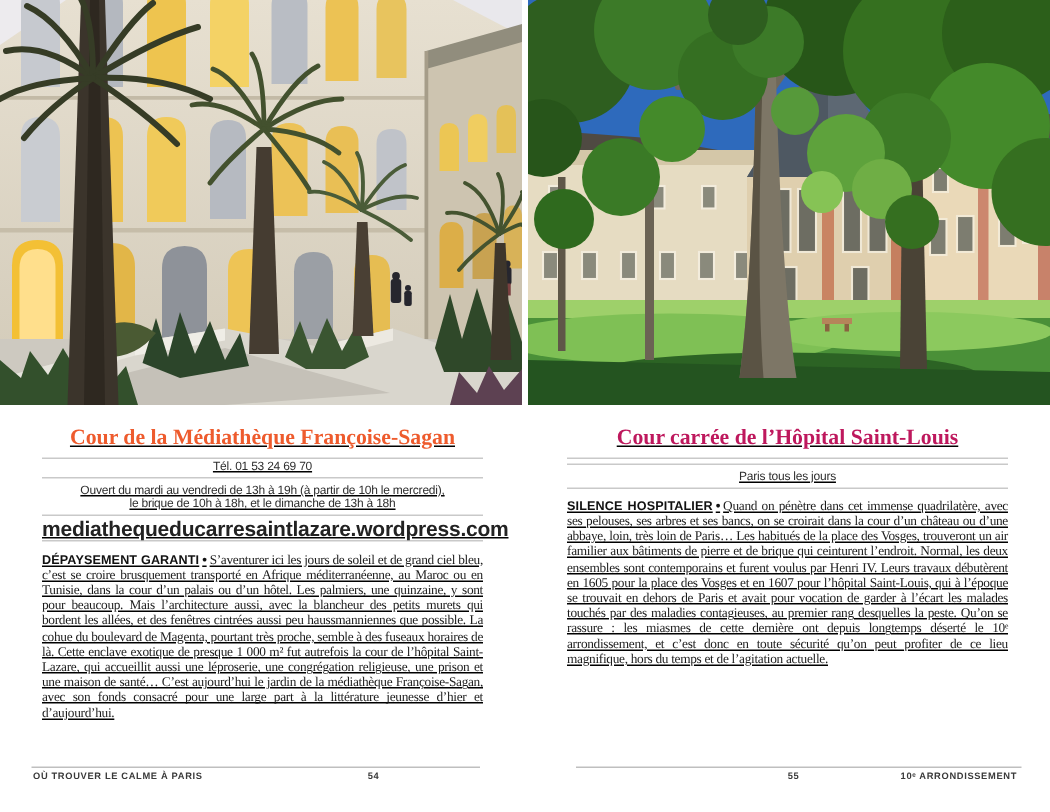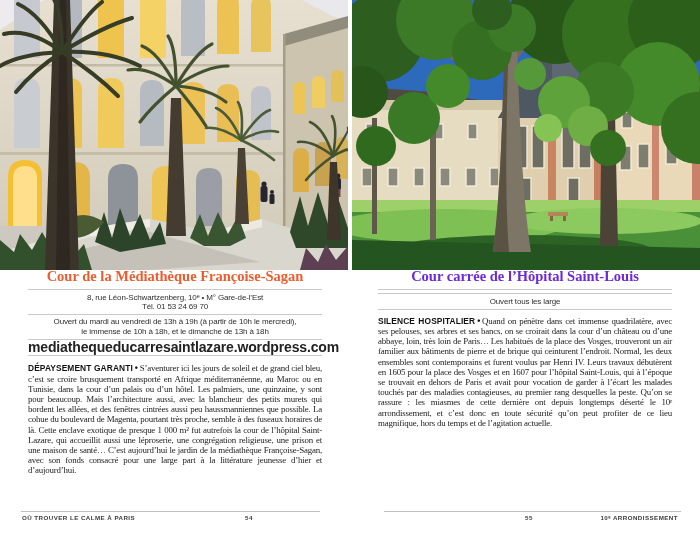--- a/index.html
+++ b/index.html
@@ -2,21 +2,21 @@
 <html><head>
 <meta charset="utf-8">
 <style>
   html,body{margin:0;padding:0;background:#ffffff;}
   #page{position:relative;width:700px;height:541px;background:#ffffff;overflow:hidden;
         font-family:"Liberation Sans",sans-serif;}
   svg{display:block;}
   .photo{position:absolute;top:0;width:348px;height:270px;overflow:hidden;}
   #photo-left{left:0;}
   #photo-right{left:352px;}
-  .col{position:absolute;top:268px;width:294px;}
+  .col{position:absolute;top:284px;width:294px;text-decoration:underline;}
   #col-left{left:28px;}
   #col-right{left:378px;}
   .title{font-family:"Liberation Serif",serif;font-weight:700;font-size:14.5px;line-height:17px;
          text-align:center;letter-spacing:0;}
   .rule{height:1px;background:#c9c9c9;margin-top:4px;}
   .rule.tight{margin-top:3px;}
   .info{font-size:8px;line-height:9.2px;letter-spacing:-0.15px;color:#2e2e2e;text-align:center;margin-top:2.5px;}
   .info.bold{font-weight:700;font-size:14px;line-height:10px;color:#222;}
   .body-text{margin-top:7px;font-family:"Liberation Serif",serif;font-size:8.9px;line-height:10.2px;
              letter-spacing:-0.2px;color:#1c1c1c;text-align:justify;}
@@ -268,38 +268,37 @@
           <circle cx="160" cy="28" r="24" fill="#3c7a28"></circle>
         <circle cx="178" cy="74" r="16" fill="#56993a"></circle>
           <circle cx="140" cy="10" r="20" fill="#2e5e1f"></circle>
       </g>
     </svg>
   </div>
 
   <div class="col" id="col-left">
     <div class="title" style="color: rgb(238, 91, 45);">Cour de la Médiathèque Françoise-Sagan</div>
     <div class="rule"></div>
-    <div class="info">8, rue Léon-Schwartzenberg, 10ᵉ • M° Gare-de-l’Est</div>
     <div class="info" style="margin-top:0;text-align:center;">Tél. 01 53 24 69 70</div>
     <div class="rule tight"></div>
     <div class="info">Ouvert du mardi au vendredi de 13h à 19h (à partir de 10h le mercredi),</div>
-    <div class="info" style="margin-top:0;">le immense de 10h à 18h, et le dimanche de 13h à 18h</div>
+    <div class="info" style="margin-top:0;">le brique de 10h à 18h, et le dimanche de 13h à 18h</div>
     <div class="rule tight"></div>
     <div class="info bold">mediathequeducarresaintlazare.wordpress.com</div>
     <div class="rule tight"></div>
     <p class="body-text" style="margin:7px 0 0 0;">
       <span class="lead">DÉPAYSEMENT GARANTI</span><span class="lead-sep">•</span><span>S’aventurer ici les jours de soleil et de grand ciel bleu, c’est se croire brusquement transporté en Afrique méditerranéenne, au Maroc ou en Tunisie, dans la cour d’un palais ou d’un hôtel. Les palmiers, une quinzaine, y sont pour beaucoup. Mais l’architecture aussi, avec la blancheur des petits murets qui bordent les allées, et des fenêtres cintrées aussi peu haussmanniennes que possible. La cohue du boulevard de Magenta, pourtant très proche, semble à des fuseaux horaires de là. Cette enclave exotique de presque 1 000 m² fut autrefois la cour de l’hôpital Saint-Lazare, qui accueillit aussi une léproserie, une congrégation religieuse, une prison et une maison de santé… C’est aujourd’hui le jardin de la médiathèque Françoise-Sagan, avec son fonds consacré pour une large part à la littérature jeunesse d’hier et d’aujourd’hui.</span>
     </p>
   </div>
 
   <div class="col" id="col-right">
-    <div class="title" style="color: #6d28d9;">Cour carrée de l’Hôpital Saint-Louis</div>
+    <div class="title" style="color: #be185d;">Cour carrée de l’Hôpital Saint-Louis</div>
     <div class="rule"></div>
     <div class="rule tight"></div>
-    <div class="info">Ouvert tous les large</div>
+    <div class="info">Paris tous les jours</div>
     <div class="rule tight"></div>
     <p class="body-text" style="margin:6px 0 0 0;">
       <span class="lead">SILENCE HOSPITALIER</span><span class="lead-sep">•</span><span>Quand on pénètre dans cet immense quadrilatère, avec ses pelouses, ses arbres et ses bancs, on se croirait dans la cour d’un château ou d’une abbaye, loin, très loin de Paris… Les habitués de la place des Vosges, trouveront un air familier aux bâtiments de pierre et de brique qui ceinturent l’endroit. Normal, les deux ensembles sont contemporains et furent voulus par Henri IV. Leurs travaux débutèrent en 1605 pour la place des Vosges et en 1607 pour l’hôpital Saint-Louis, qui à l’époque se trouvait en dehors de Paris et avait pour vocation de garder à l’écart les malades touchés par des maladies contagieuses, au premier rang desquelles la peste. Qu’on se rassure : les miasmes de cette dernière ont depuis longtemps déserté le 10ᵉ arrondissement, et c’est donc en toute sécurité qu’on peut profiter de ce lieu magnifique, hors du temps et de l’agitation actuelle.</span>
     </p>
   </div>
 
   <div class="footer-rule" id="footer-rule-left"></div>
   <div class="footer-rule" id="footer-rule-right"></div>
   <div class="footer-text" id="running-left">OÙ TROUVER LE CALME À PARIS</div>
   <div class="footer-text" id="page-num-left">54</div>

